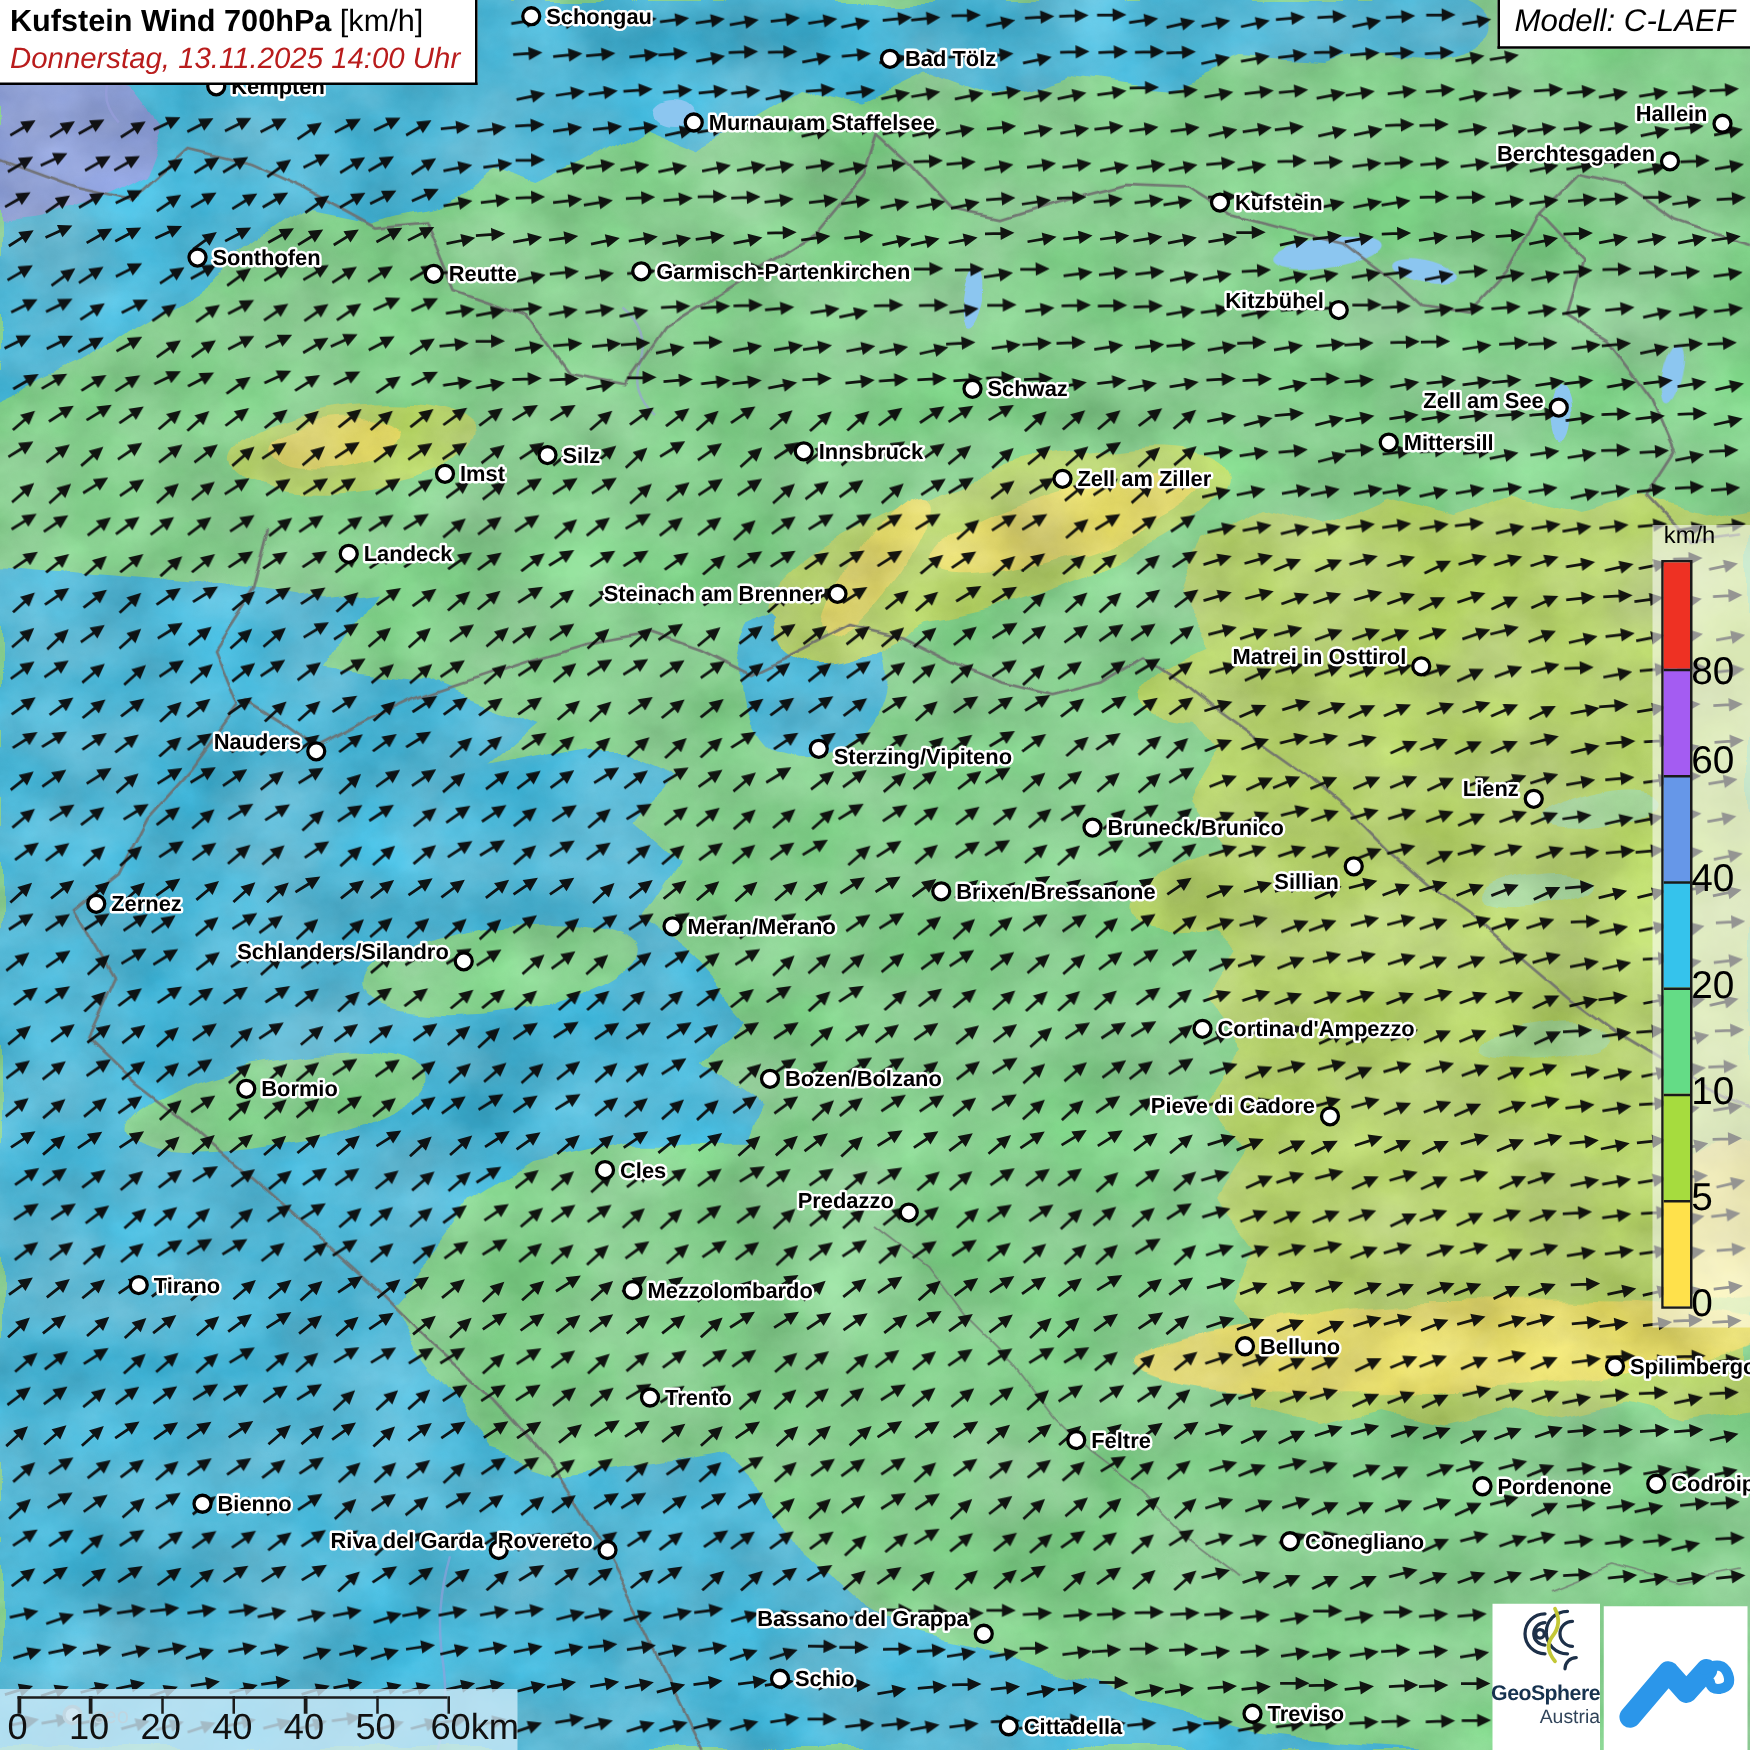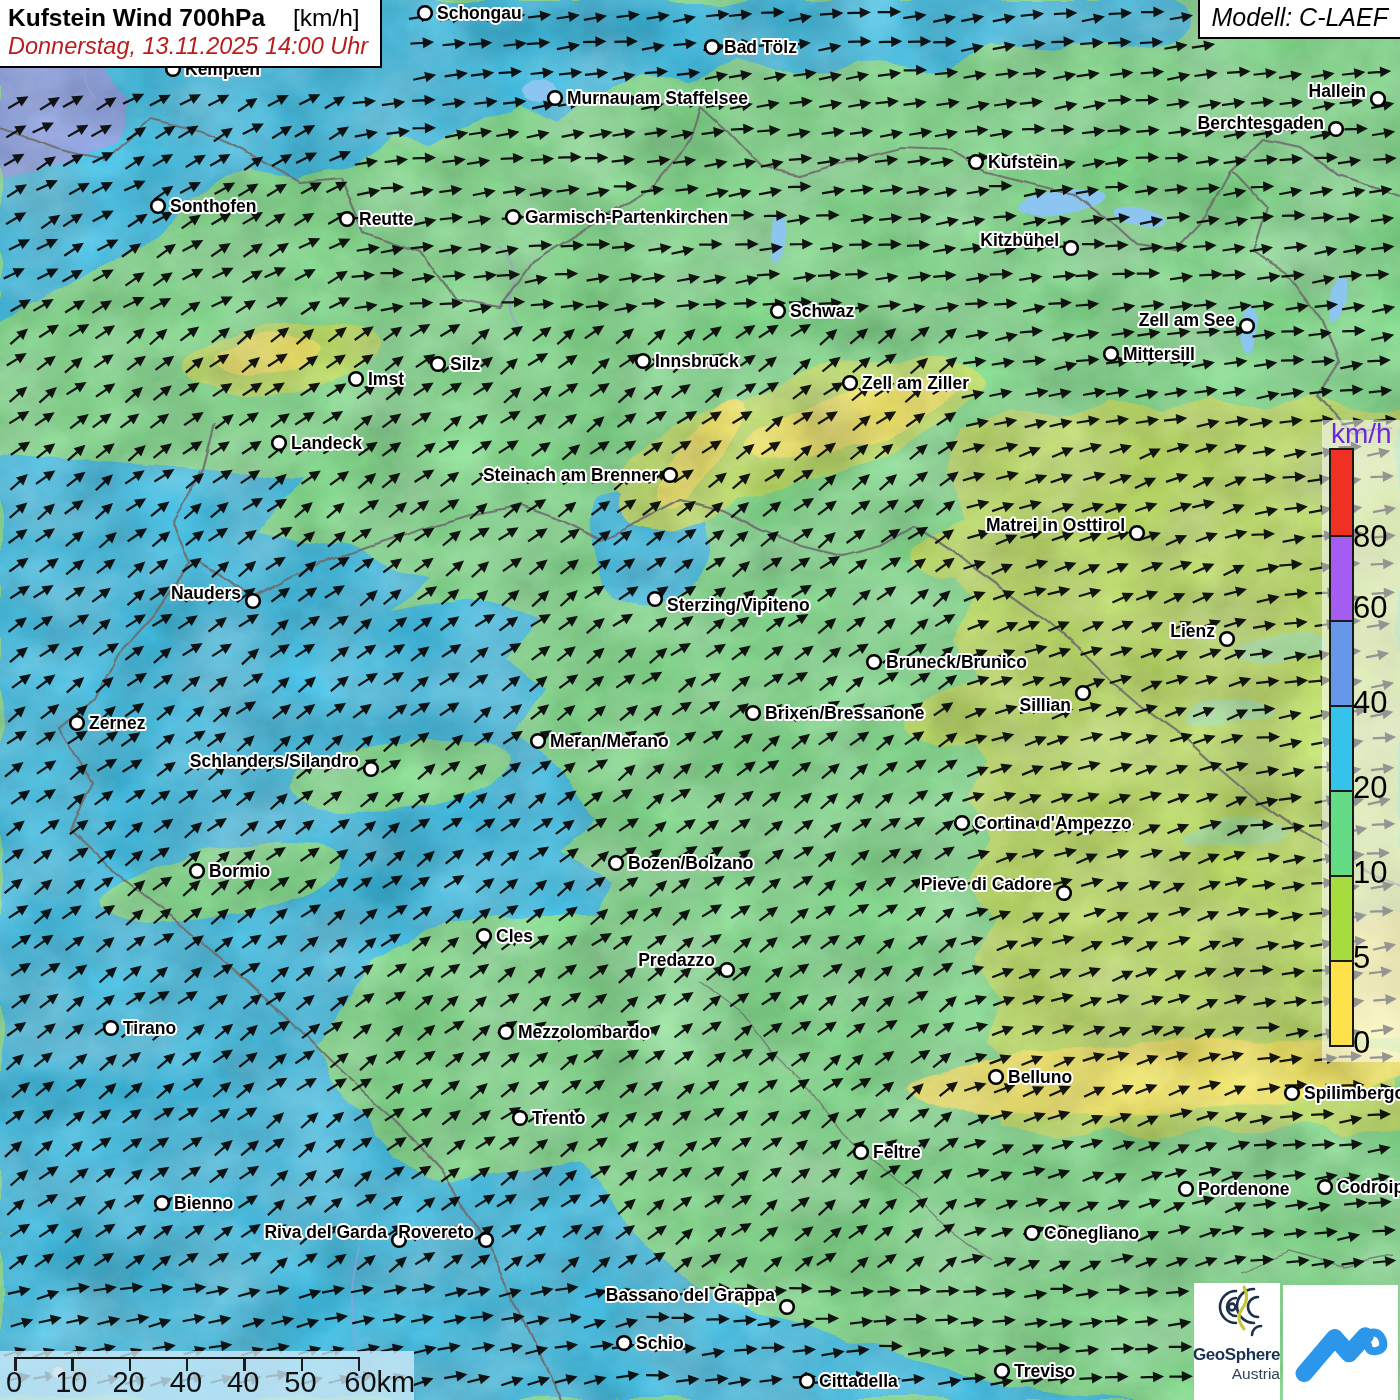--- a/index.html
+++ b/index.html
@@ -3,26 +3,26 @@
 <meta charset="utf-8">
 <style>
   html,body{margin:0;padding:0;}
   body{width:1400px;height:1400px;position:relative;overflow:hidden;
        font-family:"Liberation Sans",sans-serif;background:#84df8e;}
   #map{position:absolute;left:0;top:0;}
   .overlay{position:absolute;box-sizing:border-box;}
   #title-box{left:0;top:0;background:#fff;border:2px solid #000;border-left:none;border-top:none;
              padding:3px 12px 5px 8px;line-height:1.2;}
   #title-line1{font-size:24.5px;font-weight:bold;color:#000;white-space:nowrap;}
-  #title-line1 .unit{font-weight:normal;margin-left:21px;}
+  #title-line1 .unit{font-weight:normal;}
   #title-line2{font-size:23.5px;font-style:italic;color:#b91c1c;white-space:nowrap;}
   #model-box{right:0;top:0;background:#fff;border:2px solid #000;border-right:none;border-top:none;
              font-size:25px;font-style:italic;color:#000;padding:3px 12px 5px 12px;white-space:nowrap;}
   #legend{left:1322px;top:420px;width:78px;height:642px;background:rgba(255,255,255,0.55);}
-  #legend .lg-title{position:absolute;left:9px;top:-2px;font-size:28px;color:#6d28d9;}
+  #legend .lg-title{position:absolute;left:9px;top:-2px;font-size:19px;color:#000000;}
   #legend .bar{position:absolute;left:7px;top:28px;width:21px;height:595px;border:2px solid #1a1a1a;}
   #legend .seg{position:absolute;left:0;width:100%;border-top:2px solid #1a1a1a;box-sizing:border-box;}
   #legend .seg.first{border-top:none;}
   #legend .lgl{position:absolute;left:31px;width:46px;height:36px;line-height:36px;font-size:31px;color:#000;}
   #scalebar{left:0;top:1351px;width:414px;height:49px;background:rgba(206,235,248,0.78);}
   #scalebar .rline{position:absolute;height:0;border-top:2.5px solid #1b1b1b;top:6px;}
   #scalebar .rtick{position:absolute;width:2.5px;height:14px;background:#1b1b1b;top:6px;}
   #scalebar .rlab{position:absolute;top:15px;font-size:29px;color:#111;text-align:center;}
   #geosphere-box{left:1194px;top:1283px;width:86px;height:117px;background:#fff;
                  display:flex;flex-direction:column;align-items:flex-end;justify-content:flex-start;}

